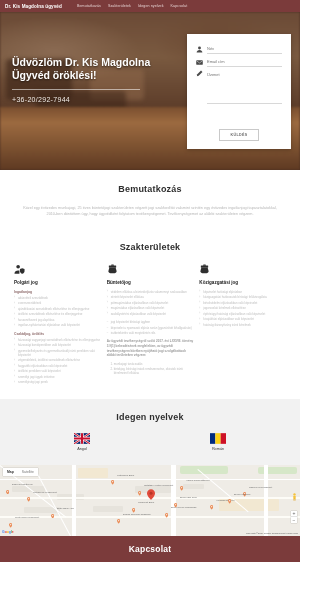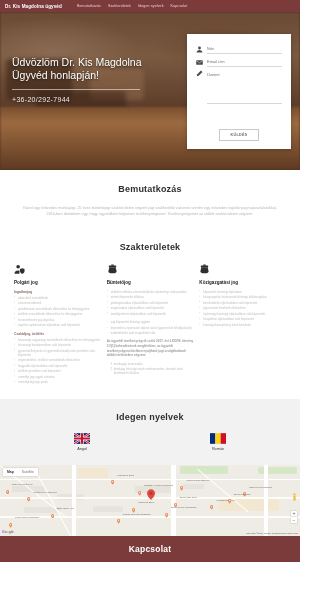--- a/index.html
+++ b/index.html
@@ -56,21 +56,21 @@
   .scales {
     position: absolute; right: 6%; top: 8%; width: 30%; height: 86%;
     opacity: .92; filter: blur(.3px);
   }
 
   .hero-text {
     position: absolute; left: 12px; top: 44px; width: 150px; z-index: 5;
   }
   .hero-title {
     color: #ffffff; font-size: 10.5px; line-height: 13px;
-    font-weight: normal; text-shadow: 0 1px 2px rgba(0,0,0,.55);
+    font-weight: bold; text-shadow: 0 1px 2px rgba(0,0,0,.55);
   }
   .hero-rule {
     width: 128px; height: 1px; background: rgba(255,255,255,.55);
     margin: 7px 0 6px 0;
   }
   .hero-phone {
     color: #f3ece6; font-size: 7px; letter-spacing: .3px;
     text-shadow: 0 1px 2px rgba(0,0,0,.55);
   }
 
@@ -239,21 +239,21 @@
         </g>
         <ellipse cx="50" cy="118" rx="22" ry="5" fill="#2b1d14" opacity="0.8"></ellipse>
         <ellipse cx="50" cy="124" rx="28" ry="6" fill="#241810" opacity="0.75"></ellipse>
         <circle cx="50" cy="14" r="4" fill="#3a2a20" opacity="0.8"></circle>
       </svg>
     </div>
 
     <div class="hero-text">
       <div class="hero-title">
         <span>Üdvözlöm Dr. Kis Magdolna</span><br>
-        <span>Ügyvéd honlapján!</span>
+        <span>Ügyvéd öröklési!</span>
       </div>
       <div class="hero-rule"></div>
       <div class="hero-phone">+36-20/292-7944</div>
     </div>
 
     <form class="form-card">
       <div class="field">
         <span class="ico">
           <svg viewBox="0 0 16 16" fill="#4a4a4a">
               <circle cx="8" cy="4.5" r="3.3"></circle>

